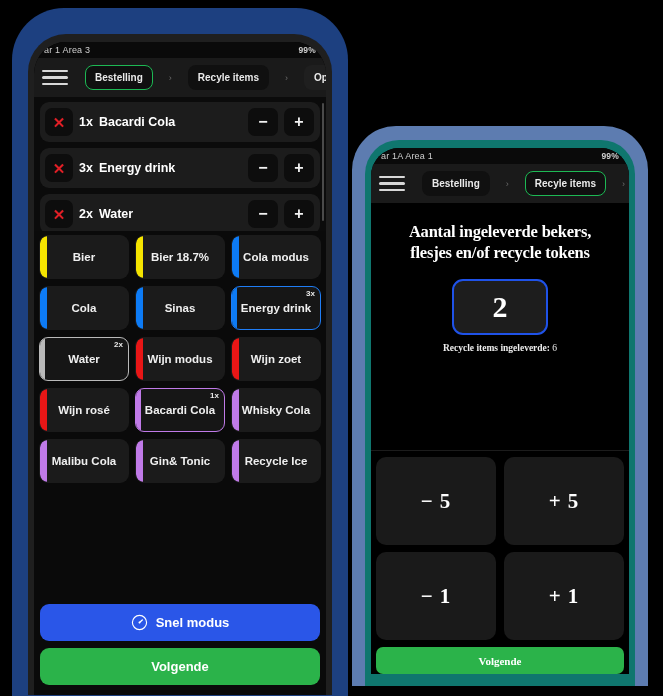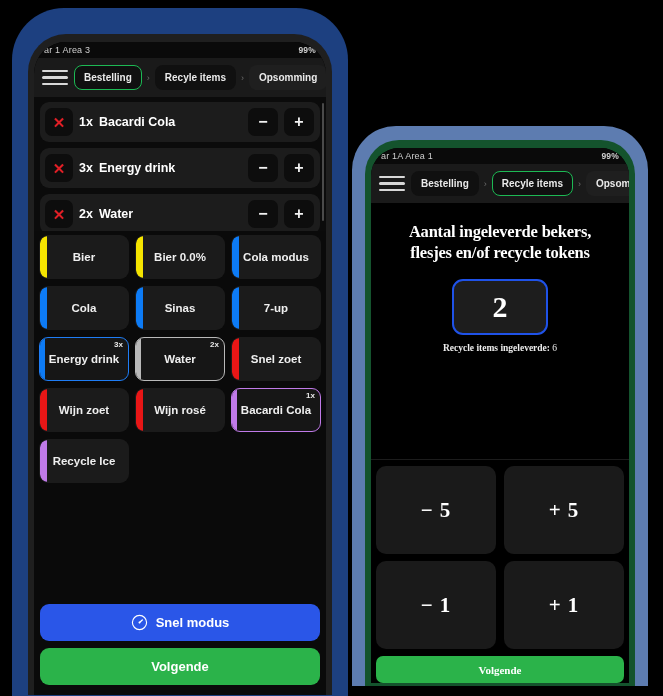--- a/index.html
+++ b/index.html
@@ -20,23 +20,23 @@
   #phone-back {
     left: 352px; top: 126px;
     width: 296px; height: 560px;
     background: #5d7cb0;
     padding: 14px 13px 0 13px;
     border-radius: 44px 44px 0 0;
     z-index: 1;
   }
   #phone-back .screen-outer{
     width:100%; height:100%;
-    background:#14532d;
+    background:#0f766e;
     border-radius:34px 34px 0 0;
-    padding: 8px 6px 3px 6px;
+    padding: 8px 6px 12px 6px;
     overflow:hidden;
   }
   #phone-back .screen{
     width:100%; height:100%;
     background:#000;
     border-radius:28px 28px 0 0;
     overflow:hidden;
     position:relative;
   }
 
@@ -71,21 +71,21 @@
     display:flex; align-items:center; justify-content:space-between;
     padding: 0 10px;
     font-size:9px; color:#cfcfcf; letter-spacing:.2px;
     background:#0a0a0a;
   }
   .statusbar .right{ font-weight:bold; font-size:8.5px; }
 
   
   .navbar{
     flex:0 0 auto;
-    display:flex; align-items:center; gap:4px;
+    display:flex; align-items:center; gap:15px;
     padding:7px 6px;
     background:#1a1a1a;
   }
   .hamburger{
     width:30px; height:22px; flex:0 0 30px;
     display:flex; flex-direction:column; justify-content:center; gap:4px;
     padding:0 2px; cursor:pointer;
   }
   .hamburger span{ display:block; height:2.5px; background:#d8d8d8; border-radius:2px; }
   .chip{
@@ -338,64 +338,72 @@
           </div>
 
         <div class="grid-wrap">
           <div class="grid" id="product-grid">
               <div class="tile">
                 <span class="stripe" style="background: rgb(245, 228, 0);"></span>
                 <span class="label">Bier</span>
               </div>
               <div class="tile">
                 <span class="stripe" style="background: rgb(245, 228, 0);"></span>
-                <span class="label">Bier 0.0%</span>
+                <span class="label">Bier 18.7%</span>
               </div>
               <div class="tile">
                 <span class="stripe" style="background: rgb(13, 123, 245);"></span>
                 <span class="label">Cola modus</span>
               </div>
               <div class="tile">
                 <span class="stripe" style="background: rgb(13, 123, 245);"></span>
                 <span class="label">Cola</span>
               </div>
               <div class="tile">
                 <span class="stripe" style="background: rgb(13, 123, 245);"></span>
                 <span class="label">Sinas</span>
-              </div>
-              <div class="tile">
-                <span class="stripe" style="background: rgb(13, 123, 245);"></span>
-                <span class="label">7-up</span>
               </div>
               <div class="tile sel" style="border-color: rgb(31, 125, 245);">
                 <span class="stripe" style="background: rgb(13, 123, 245); left: -1px; width: 6px;"></span>
                 <span class="badge">3x</span>
                 <span class="label">Energy drink</span>
               </div>
               <div class="tile sel" style="border-color: rgb(185, 185, 185);">
                 <span class="stripe" style="background: rgb(185, 185, 185); left: -1px; width: 6px;"></span>
                 <span class="badge">2x</span>
                 <span class="label">Water</span>
               </div>
               <div class="tile">
                 <span class="stripe" style="background: rgb(232, 22, 22);"></span>
-                <span class="label">Snel zoet</span>
+                <span class="label">Wijn modus</span>
               </div>
               <div class="tile">
                 <span class="stripe" style="background: rgb(232, 22, 22);"></span>
                 <span class="label">Wijn zoet</span>
               </div>
               <div class="tile">
                 <span class="stripe" style="background: rgb(232, 22, 22);"></span>
                 <span class="label">Wijn rosé</span>
               </div>
               <div class="tile sel" style="border-color: rgb(192, 122, 232);">
                 <span class="stripe" style="background: rgb(192, 122, 232); left: -1px; width: 6px;"></span>
                 <span class="badge">1x</span>
                 <span class="label">Bacardi Cola</span>
+              </div>
+              <div class="tile">
+                <span class="stripe" style="background: rgb(192, 122, 232);"></span>
+                <span class="label">Whisky Cola</span>
+              </div>
+              <div class="tile">
+                <span class="stripe" style="background: rgb(192, 122, 232);"></span>
+                <span class="label">Malibu Cola</span>
+              </div>
+              <div class="tile">
+                <span class="stripe" style="background: rgb(192, 122, 232);"></span>
+                <span class="label">Gin&amp; Tonic</span>
               </div>
               <div class="tile">
                 <span class="stripe" style="background: rgb(192, 122, 232);"></span>
                 <span class="label">Recycle Ice</span>
               </div>
             </div>
         </div>
 
         <div class="footer">
           <div class="btn-wide btn-blue">

